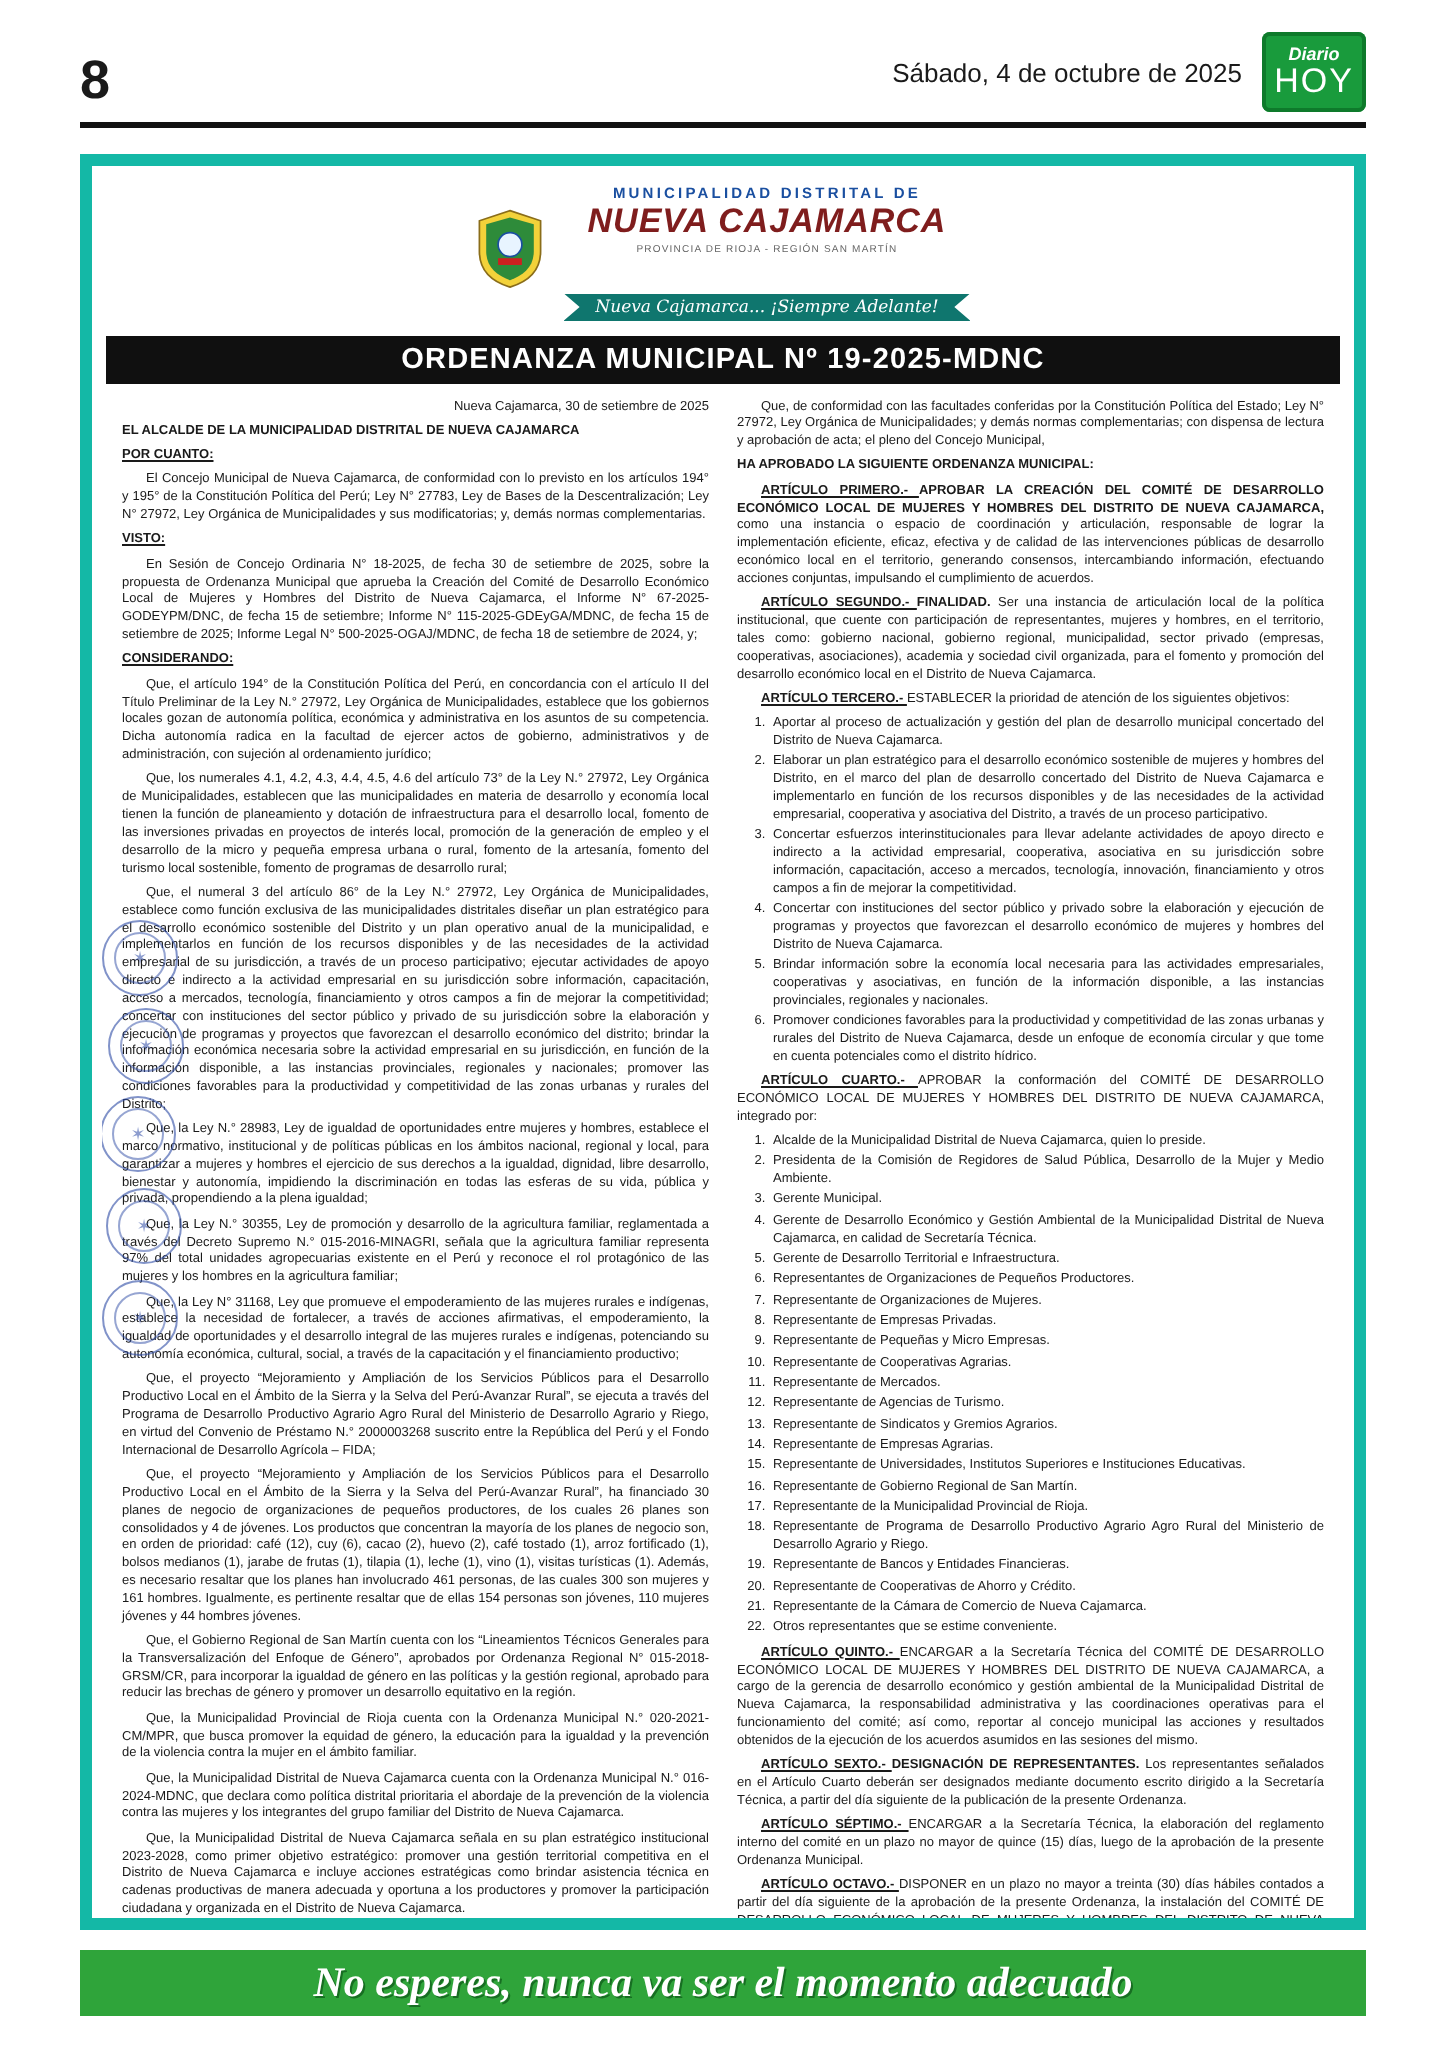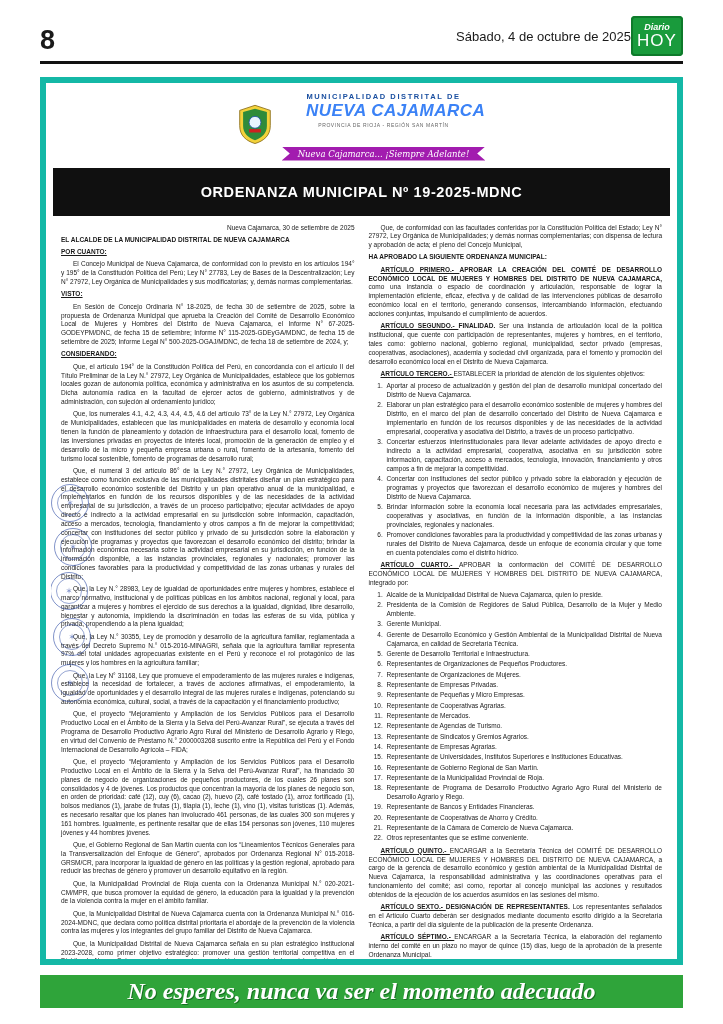--- a/index.html
+++ b/index.html
@@ -5,37 +5,37 @@
   *{margin:0;padding:0;box-sizing:border-box;}
   html,body{width:723px;height:1024px;}
   body{background:#fff;font-family:"Liberation Sans",sans-serif;color:#1a1a1a;overflow:hidden;position:relative;}
   .page{padding:16px 40px 0;}
 
   
   .np-header{display:flex;justify-content:space-between;align-items:flex-end;padding-bottom:5px;}
   .np-left{display:flex;align-items:baseline;gap:16px;}
   .page-num{font-size:27px;font-weight:bold;}
   .section-title{font-size:25px;font-weight:bold;letter-spacing:.2px;}
-  .np-right{display:flex;align-items:center;}
+  .np-right{display:flex;align-items:center;gap:10px;}
   .np-date{font-size:13px;}
   .hoy-logo{width:52px;height:40px;background:#199b3c;border-radius:4px;display:flex;flex-direction:column;align-items:center;justify-content:center;box-shadow:inset 0 0 0 2px #0e7a2b;}
   .hoy-top{font-size:9px;color:#fff;font-style:italic;font-weight:bold;line-height:1.1;}
   .hoy-main{font-size:17px;color:#fff;font-weight:normal;letter-spacing:1px;line-height:1;}
   .header-rule{height:2.5px;background:#111;margin-bottom:13px;}
 
   
   .doc{border:6px solid #14b8a6;height:888px;overflow:hidden;padding:6px 5px 0;background:#fff;}
   .masthead{display:flex;justify-content:center;align-items:center;gap:10px;padding:3px 0 5px;}
   .crest{flex:0 0 auto;}
   .mast-text{text-align:center;}
   .mast-line1{font-size:7.5px;font-weight:bold;color:#1a4fa0;letter-spacing:1.6px;}
-  .mast-line2{font-size:17px;font-weight:bold;font-style:italic;color:#3b82f6;letter-spacing:.5px;text-align:right;}
+  .mast-line2{font-size:17px;font-weight:bold;font-style:italic;color:#7f1d1d;letter-spacing:.5px;}
   .mast-sub{font-size:5px;color:#666;margin-top:1px;letter-spacing:.6px;}
-  .ribbon{margin-top:19px;display:inline-block;background:#a21caf;color:#fff;font-family:"DejaVu Serif",serif;font-style:italic;font-size:8.5px;padding:2px 16px;clip-path:polygon(0 0,100% 0,96% 50%,100% 100%,0 100%,4% 50%);}
-  .doc-banner{background:#101010;color:#fff;text-align:center;font-weight:bold;font-size:14.5px;letter-spacing:.6px;padding:16px 0;margin:2px 2px 0;}
+  .ribbon{margin-top:19px;display:inline-block;background:#0f766e;color:#fff;font-family:"DejaVu Serif",serif;font-style:italic;font-size:8.5px;padding:2px 16px;clip-path:polygon(0 0,100% 0,96% 50%,100% 100%,0 100%,4% 50%);}
+  .doc-banner{background:#101010;color:#fff;text-align:center;font-weight:bold;font-size:14.5px;letter-spacing:.6px;padding:4px 0;margin:2px 2px 0;}
 
   
   .doc-body{position:relative;display:flex;gap:14px;padding:8px 10px;height:790px;overflow:hidden;}
   .col{flex:1;font-size:6.5px;line-height:1.36;text-align:justify;hyphens:auto;}
   .blk{margin-bottom:3.5px;}
   .date-line{text-align:right;}
   .bold-line{font-weight:bold;}
   .heading{font-weight:bold;text-decoration:underline;}
   .para,.article{text-indent:12px;}
   .lead{font-weight:bold;text-decoration:underline;}
@@ -43,21 +43,21 @@
   .list{margin:0 0 3.5px 16px;}
   .list li{margin-bottom:1.5px;padding-left:2px;}
 
   
   .round-stamp{position:absolute;border:1.6px solid rgba(45,75,165,.6);border-radius:50%;width:38px;height:38px;}
   .round-stamp::before{content:"";position:absolute;inset:5px;border:1px solid rgba(45,75,165,.5);border-radius:50%;}
   .round-stamp::after{content:"✶";position:absolute;top:50%;left:50%;transform:translate(-50%,-50%);font-size:9px;color:rgba(45,75,165,.55);}
 
   
   .green-banner{margin-top:10px;background:#2fa43a;height:33px;display:flex;align-items:center;justify-content:center;}
-  .green-banner span{font-family:"Liberation Serif",serif;font-style:italic;font-weight:bold;font-size:24px;color:#fff;text-shadow:1px 1px 0 #176e22;}
+  .green-banner span{font-family:"Liberation Serif",serif;font-style:italic;font-weight:bold;font-size:21px;color:#fff;text-shadow:1px 1px 0 #176e22;}
 </style>
 </head>
 <body>
 
 <div class="page">
 
   <header class="np-header">
     <div class="np-left">
       <span class="page-num">8</span>
     </div>

